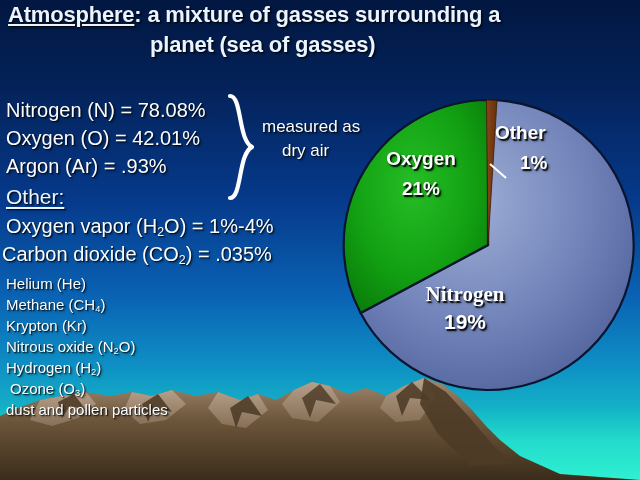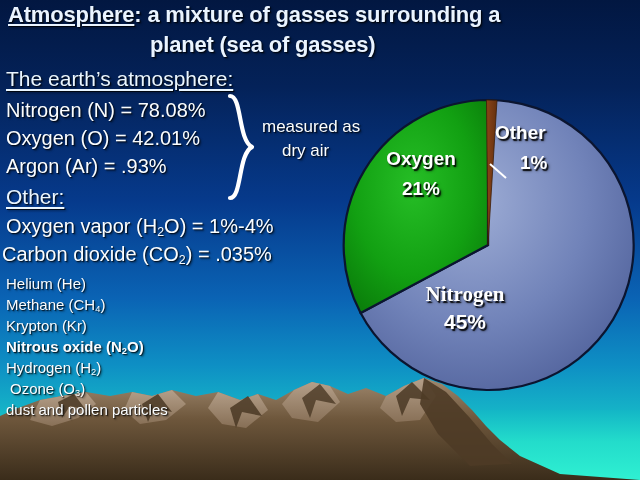--- a/index.html
+++ b/index.html
@@ -149,21 +149,20 @@
     <path d="M320,14 L336,34 L316,30 L310,48 L302,28 Z" fill="#4A3824" opacity="0.8"></path>
     <path d="M412,12 L430,30 L410,28 L402,46 L396,26 Z" fill="#4A3824" opacity="0.85"></path>
     <path d="M424,8 L446,22 L470,48 L492,74 L512,94 L470,96 L438,64 L420,34 Z" fill="#4E3B26" opacity="0.9"></path>
   </svg>
 
   <div class="txt title" style="left:8px; top:4px;">
     <span class="u">Atmosphere</span><span>: a mixture of gasses surrounding a</span>
   </div>
   <div class="txt title" style="left:150px; top:34px;">planet (sea of gasses)</div>
 
-  <div class="txt heading" style="left:6px; top:68px;">The earth’s atmosphere:</div>
 
   <div class="txt body-line" style="left:6px; top:100px;">Nitrogen  (N) = 78.08%</div>
   <div class="txt body-line" style="left:6px; top:128px;">Oxygen  (O) = 42.01%</div>
   <div class="txt body-line" style="left:6px; top:156px;">Argon (Ar) = .93%</div>
 
   <svg class="brace" viewBox="0 0 34 110" preserveAspectRatio="none">
     <path d="M6,4 C18,4 14,48 28,55 C14,62 18,106 6,106" fill="none" stroke="#FFFFFF" stroke-width="4.2" stroke-linecap="round" stroke-linejoin="round"></path>
   </svg>
 
   <div class="txt note" style="left:262px; top:118px;">measured as</div>
@@ -184,21 +183,21 @@
 
   <div class="txt small-line" style="left:6px; top:276px;">
     <span>Helium </span><span>(He)</span><sub></sub><span></span>
   </div>
   <div class="txt small-line" style="left:6px; top:297px;">
     <span>Methane </span><span>(CH</span><sub>4</sub><span>)</span>
   </div>
   <div class="txt small-line" style="left:6px; top:318px;">
     <span>Krypton </span><span>(Kr)</span><sub></sub><span></span>
   </div>
-  <div class="txt small-line" style="left:6px; top:339px;font-weight:bold;">
+  <div class="txt small-line" style="left:6px; top:339px;">
     <span>Nitrous oxide </span><span>(N</span><sub>2</sub><span>O)</span>
   </div>
   <div class="txt small-line" style="left:6px; top:360px;">
     <span>Hydrogen </span><span>(H</span><sub>2</sub><span>)</span>
   </div>
   <div class="txt small-line" style="left:10px; top:381px;">
     <span>Ozone </span><span>(O</span><sub>3</sub><span>)</span>
   </div>
   <div class="txt small-line" style="left:6px; top:402px;">
     <span>dust and pollen particles</span>
@@ -225,19 +224,19 @@
     <path d="M148,155 L148,10 A145,145 0 1 1 20.6,223 Z" fill="url(#nGrad)" stroke="#0B1530" stroke-width="2.2"></path>
 
     <path d="M148,155 L148,10 A145,145 0 0 0 20.6,223 Z" fill="url(#oGrad)" stroke="#0B1530" stroke-width="2.2"></path>
 
     <path d="M148,155 L146.5,10 A145,145 0 0 1 157,10.4 Z" fill="url(#otGrad)" stroke="#3C1D07" stroke-width="0.8"></path>
 
     <line x1="150" y1="74" x2="166" y2="88" stroke="#FFFFFF" stroke-width="2"></line>
   </svg>
 
   <div class="pie-label lbl-nitro">Nitrogen</div>
-  <div class="pie-label lbl-nitro2">45%</div>
+  <div class="pie-label lbl-nitro2">19%</div>
   <div class="pie-label lbl-oxy">Oxygen</div>
   <div class="pie-label lbl-oxy2">21%</div>
   <div class="pie-label lbl-other">Other</div>
   <div class="pie-label lbl-other2">1%</div>
 
 </div>
 
 </body></html>

